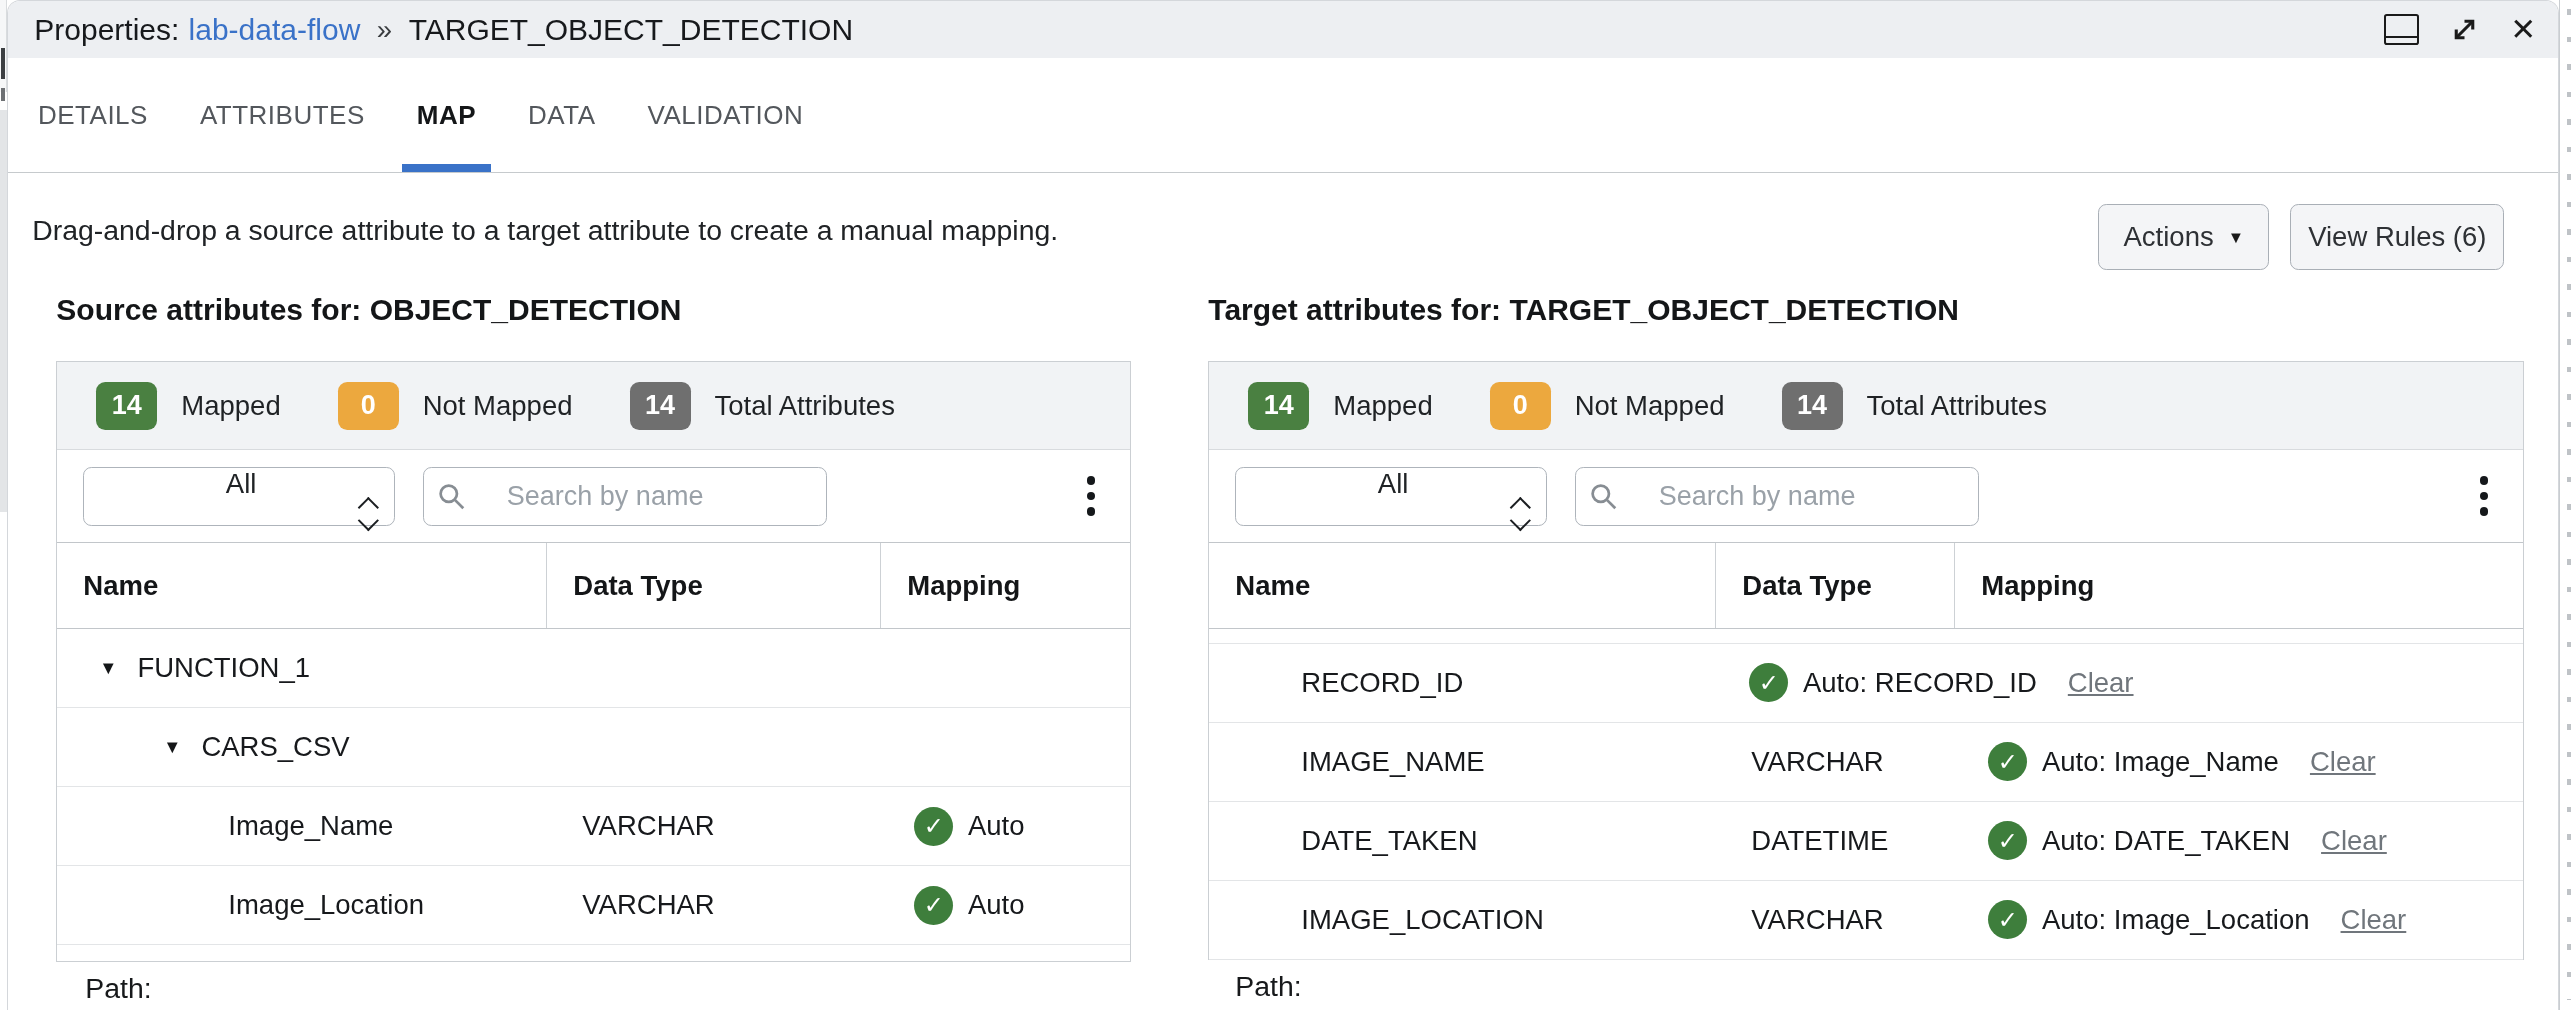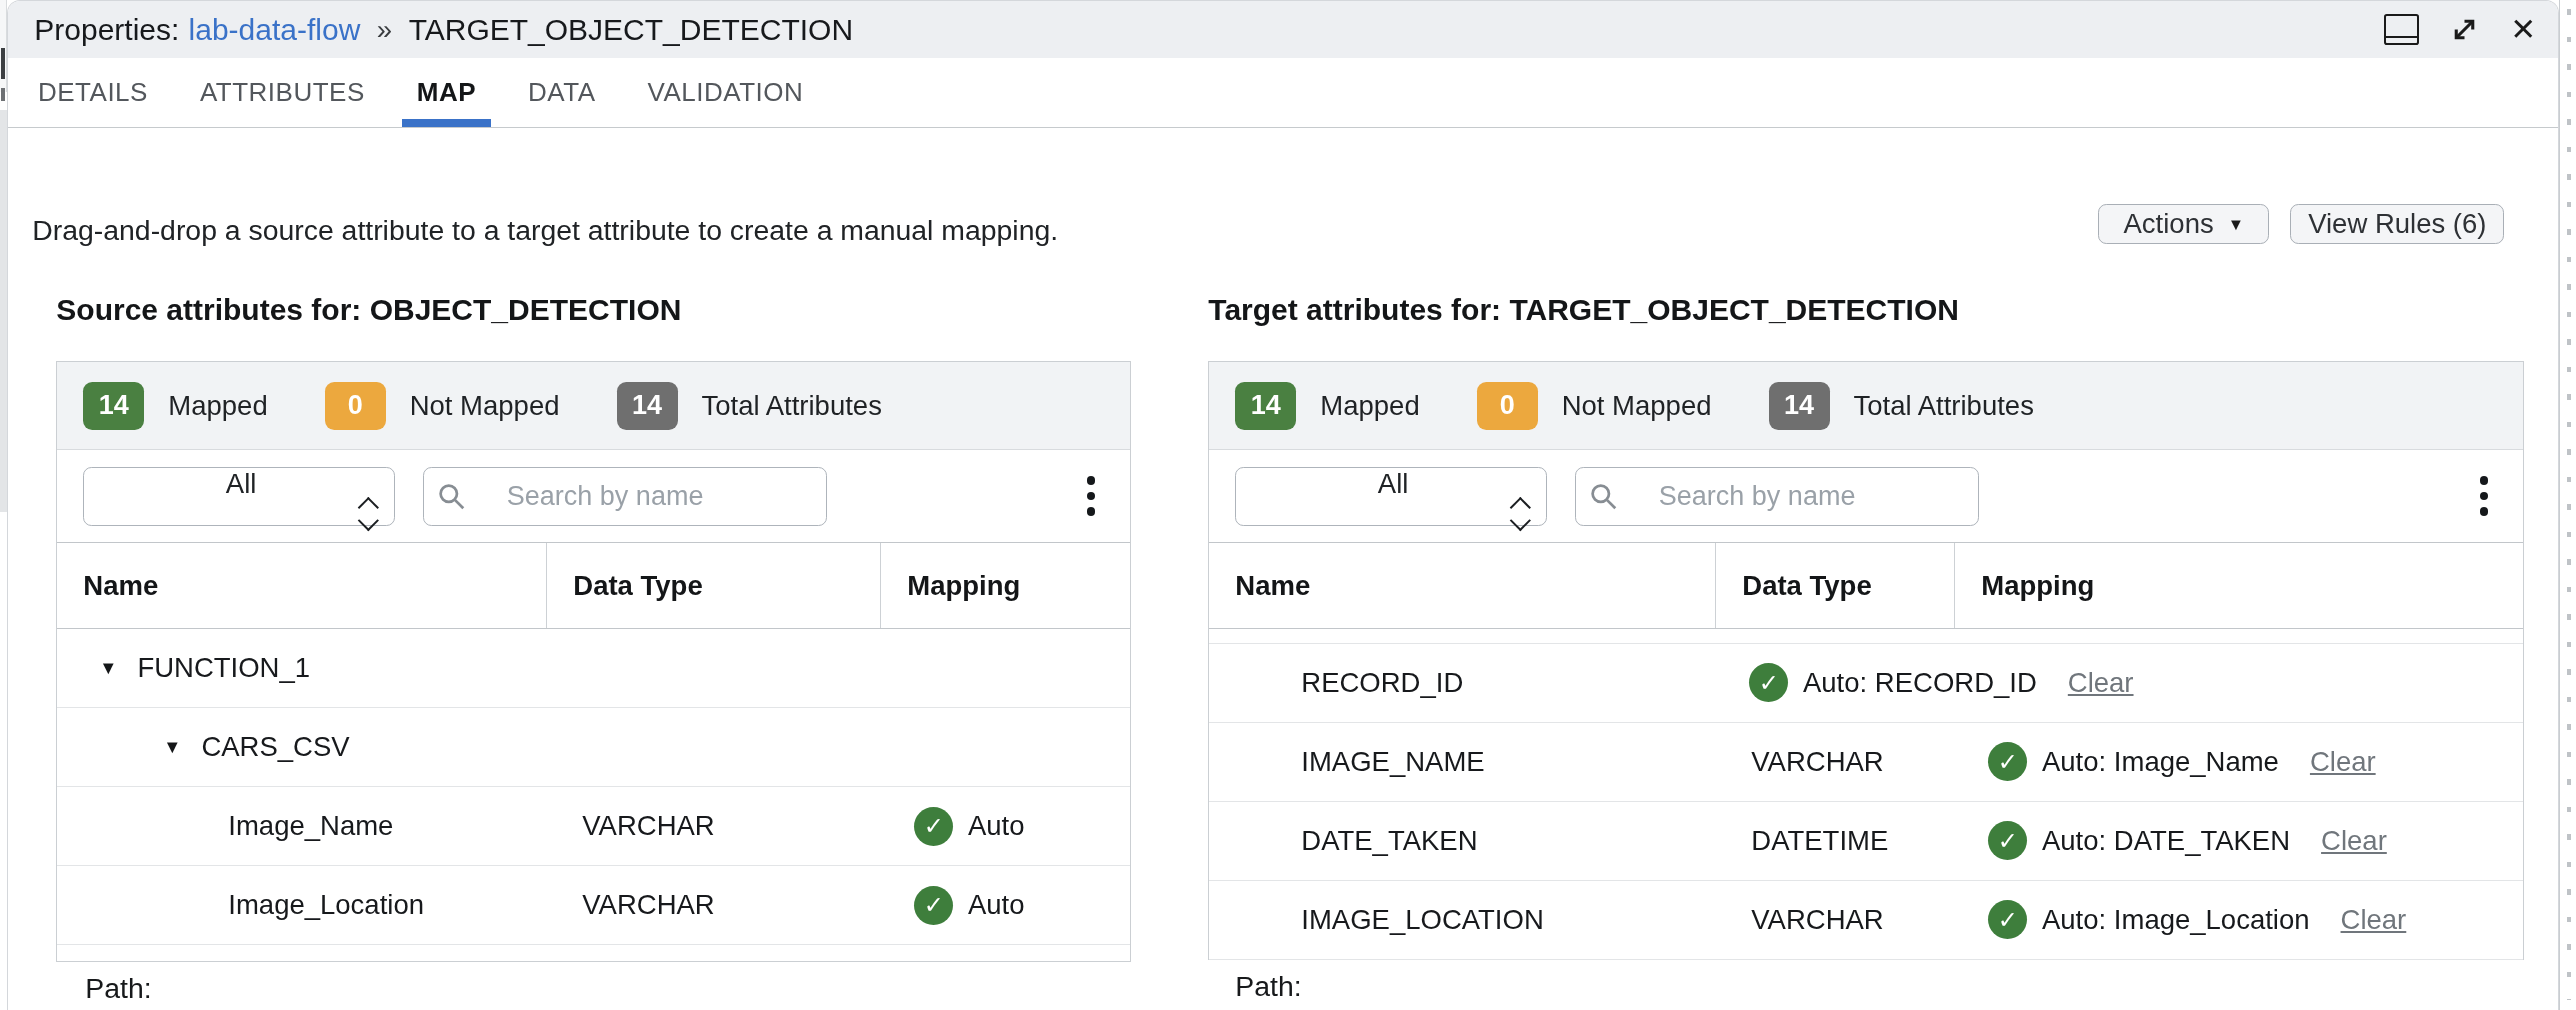--- a/index.html
+++ b/index.html
@@ -27,49 +27,49 @@
     display:flex; align-items:center; padding-left:26px; font-size:30px; }
   .titlebar .link { color:#3A72C8; margin-left:9.2px; cursor:pointer; }
   .titlebar .crumb-sep { color:#3A3D40; margin:0 16.5px; font-size:27.5px; }
   .win-icons { margin-left:auto; margin-right:22px; display:flex; align-items:center; gap:29px; }
   .ic-dock { width:35px; height:31px; border:2.8px solid #1A1A1A; border-radius:2.8px; position:relative; }
   .ic-dock::after { content:""; position:absolute; left:0; right:0; bottom:5.5px; border-top:2.8px solid #1A1A1A; }
   .ic-close { font-size:31px; line-height:31px; color:#1A1A1A; }
   .win-icons svg { display:block; }
 
   
-  .tabbar { position:absolute; left:0; top:57px; width:100%; height:70px; background:#fff;
+  .tabbar { position:absolute; left:0; top:57px; width:100%; height:115px; background:#fff;
     border-bottom:1.8px solid #C6CACD; display:flex; align-items:stretch; padding-left:3.7px; }
   .tab { position:relative; padding:0 26px; display:flex; align-items:center;
     font-size:26px; letter-spacing:0.5px; color:#53575C; cursor:pointer; }
   .tab.active { color:#141618; font-weight:bold; }
   .tab.active .tab-underline { position:absolute; left:11px; right:11px; bottom:0; height:8.3px; background:#3A72C8; }
 
   
   .instruction { position:absolute; left:24px; top:213px; font-size:28.4px; color:#202326; }
-  .btn { position:absolute; top:203px; height:40px; background:#F4F5F7; border:1.8px solid #A9AFB6;
+  .btn { position:absolute; top:203px; height:66px; background:#F4F5F7; border:1.8px solid #A9AFB6;
     border-radius:8.3px; display:flex; align-items:center; justify-content:center;
     font-size:27.5px; color:#2E3135; cursor:pointer; gap:14px; }
   .btn-actions { left:2090px; width:171px; }
   .btn-rules   { left:2282px; width:214px; }
   .caret-down-sm { font-size:16.5px; color:#1A1A1A; }
 
   
   .sec-title { position:absolute; top:292px; font-size:30px; font-weight:bold; color:#141618; }
   .sec-title.left  { left:48px; }
   .sec-title.right { left:1200px; }
 
   
   .panel-box { position:absolute; top:360px; border:1.8px solid #CBCFD3; background:#fff;
     display:flex; flex-direction:column; }
   .panel-box.left  { left:48px;  width:1075px; height:601px; }
   .panel-box.right { left:1200px; width:1316px; height:599px; }
 
   .badge-strip { height:88px; background:#F1F3F5; border-bottom:1.8px solid #D8DBDE;
-    display:flex; align-items:center; padding-left:26px; flex:none; }
+    display:flex; align-items:center; padding-left:39px; flex:none; }
   .badge { width:61px; height:48px; border-radius:9.2px; color:#fff; font-weight:bold;
     font-size:27px; display:flex; align-items:center; justify-content:center; }
   .badge-label { font-size:27.5px; color:#1F2225; margin-left:24px; margin-right:57px; }
 
   .filter-row { height:92px; display:flex; align-items:center; padding-left:26px; flex:none; }
   .select { width:312px; height:59px; border:1.8px solid #AEB4BB; border-radius:8.3px;
     display:flex; align-items:center; padding:0 18.3px 0 22px; font-size:27.5px; color:#202326; cursor:pointer;flex-direction:column; }
   .select .chevs { margin-left:auto; display:flex; flex-direction:column; gap:6.4px; }
   .chev { width:14.7px; height:14.7px; border:0 solid #1B1E21; }
   .chev.up   { border-top:2.8px solid #1B1E21; border-left:2.8px solid #1B1E21; transform:rotate(45deg); }

